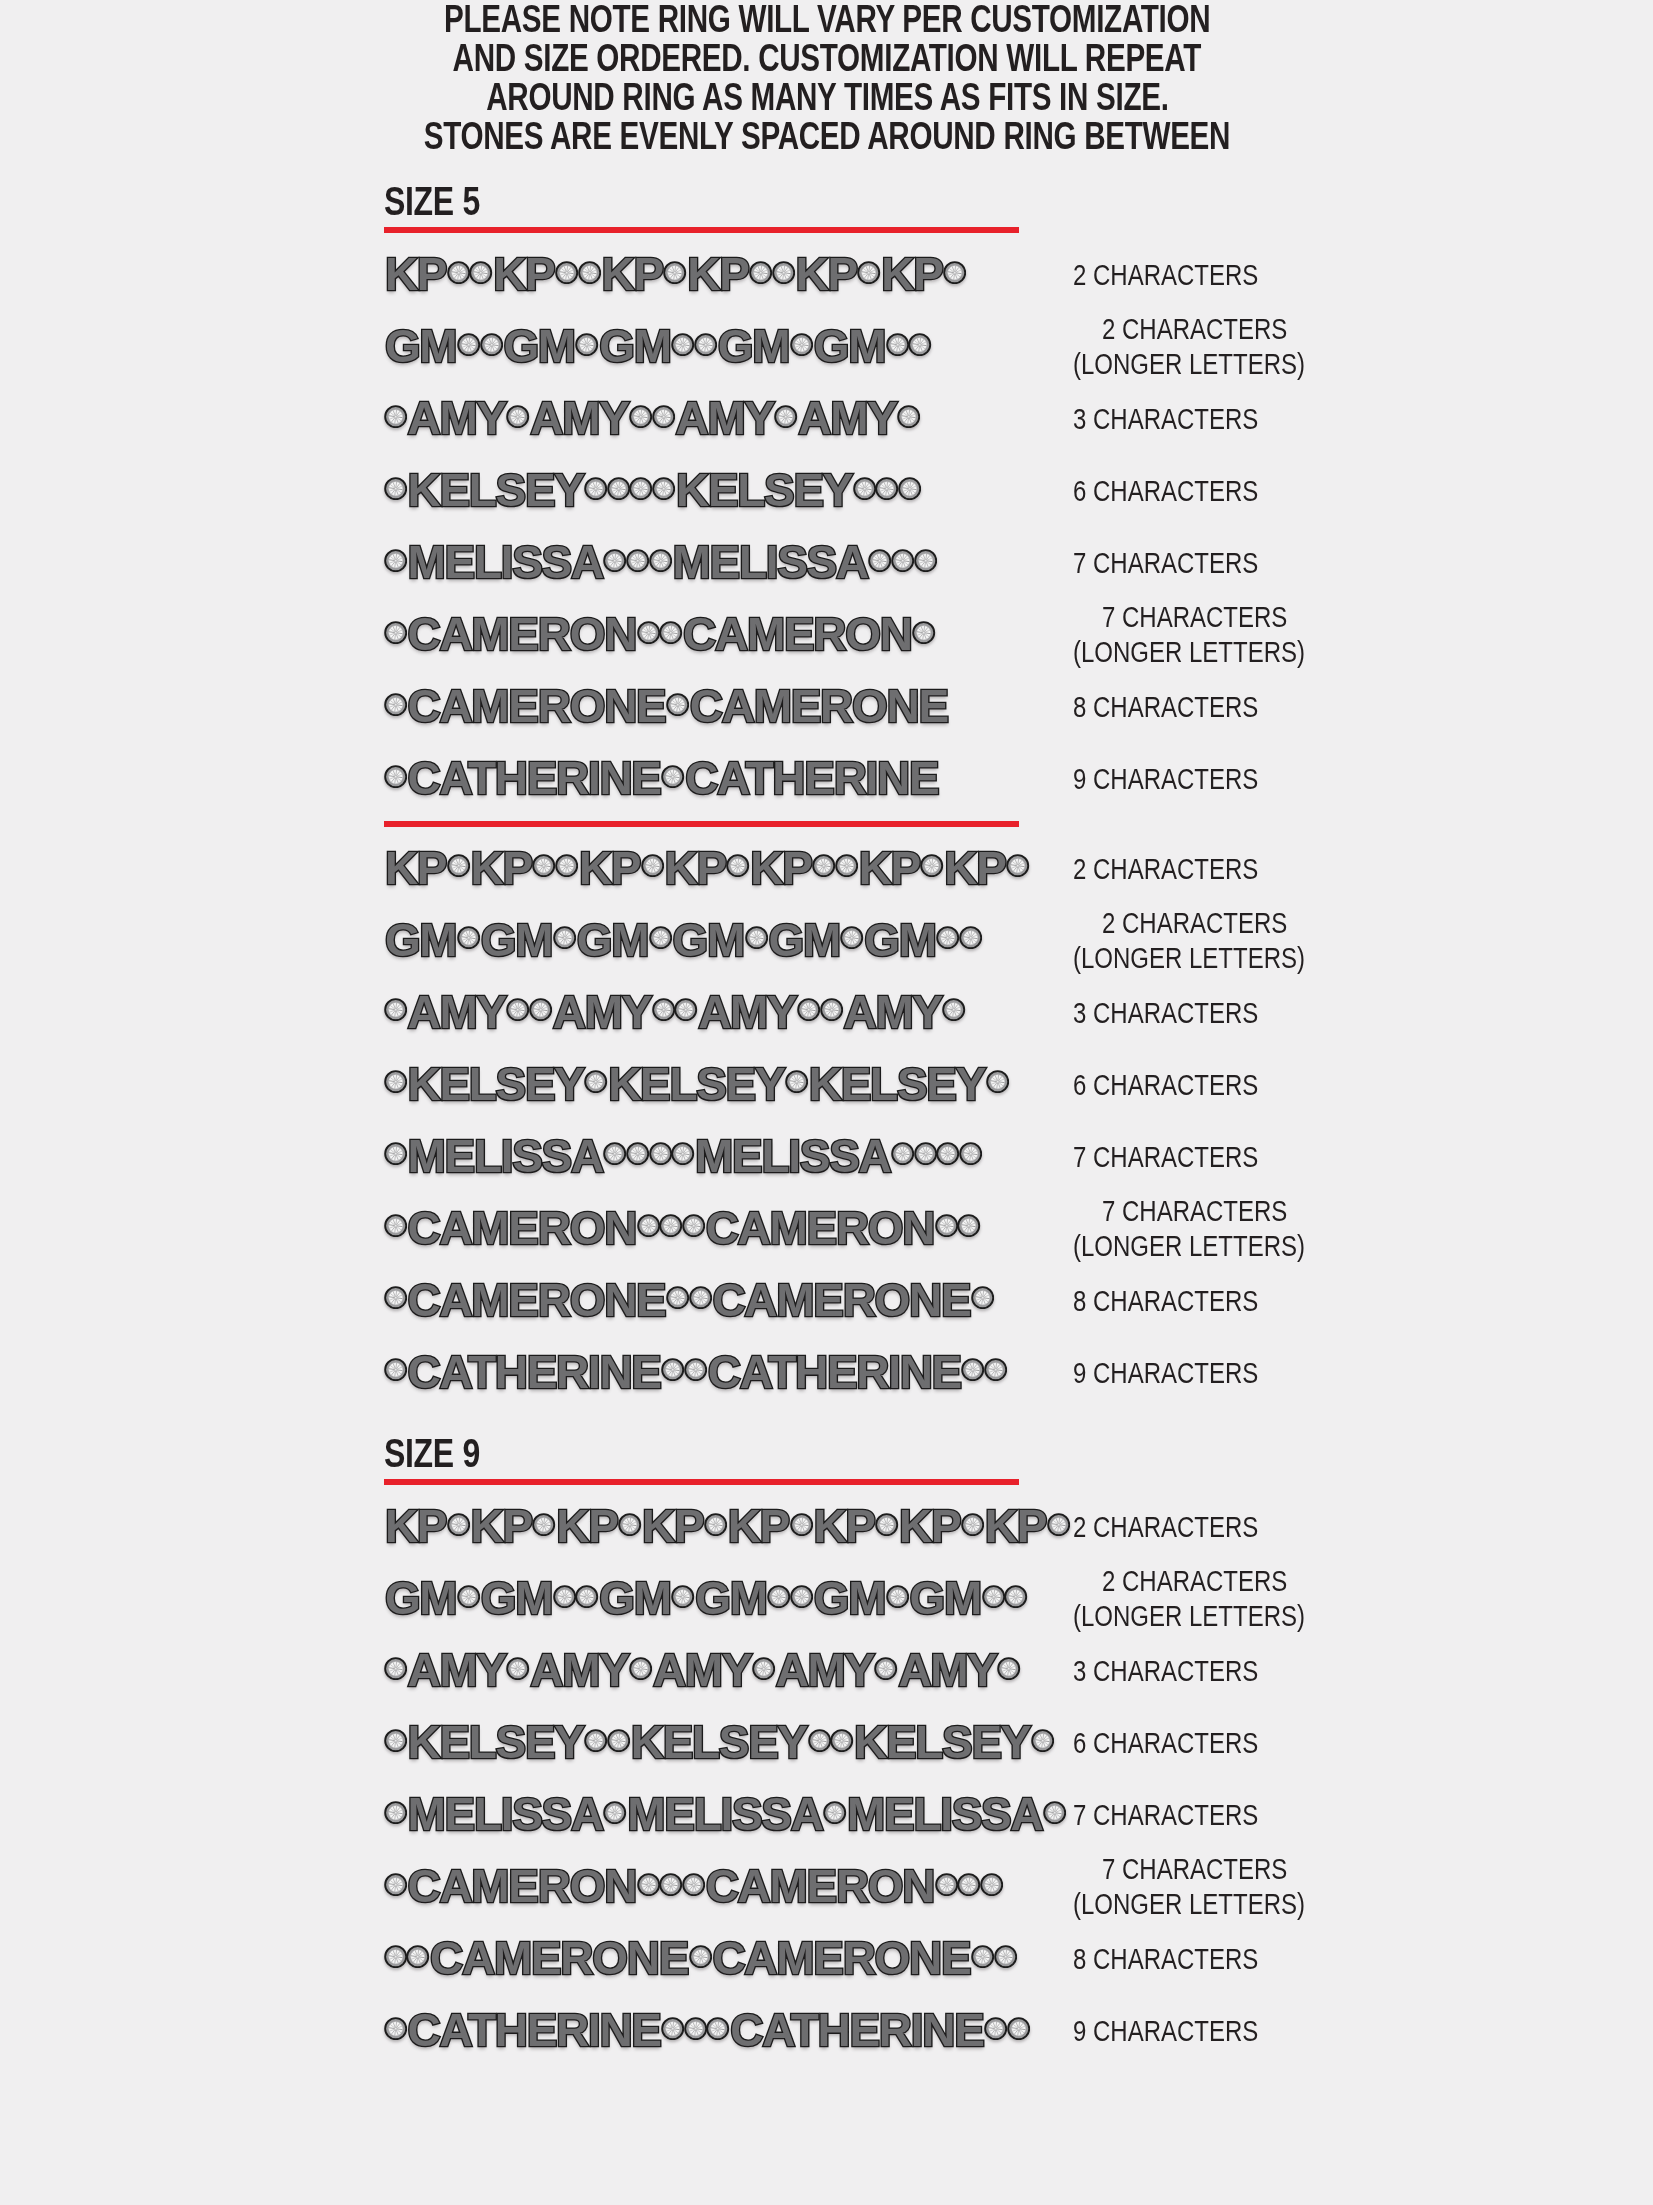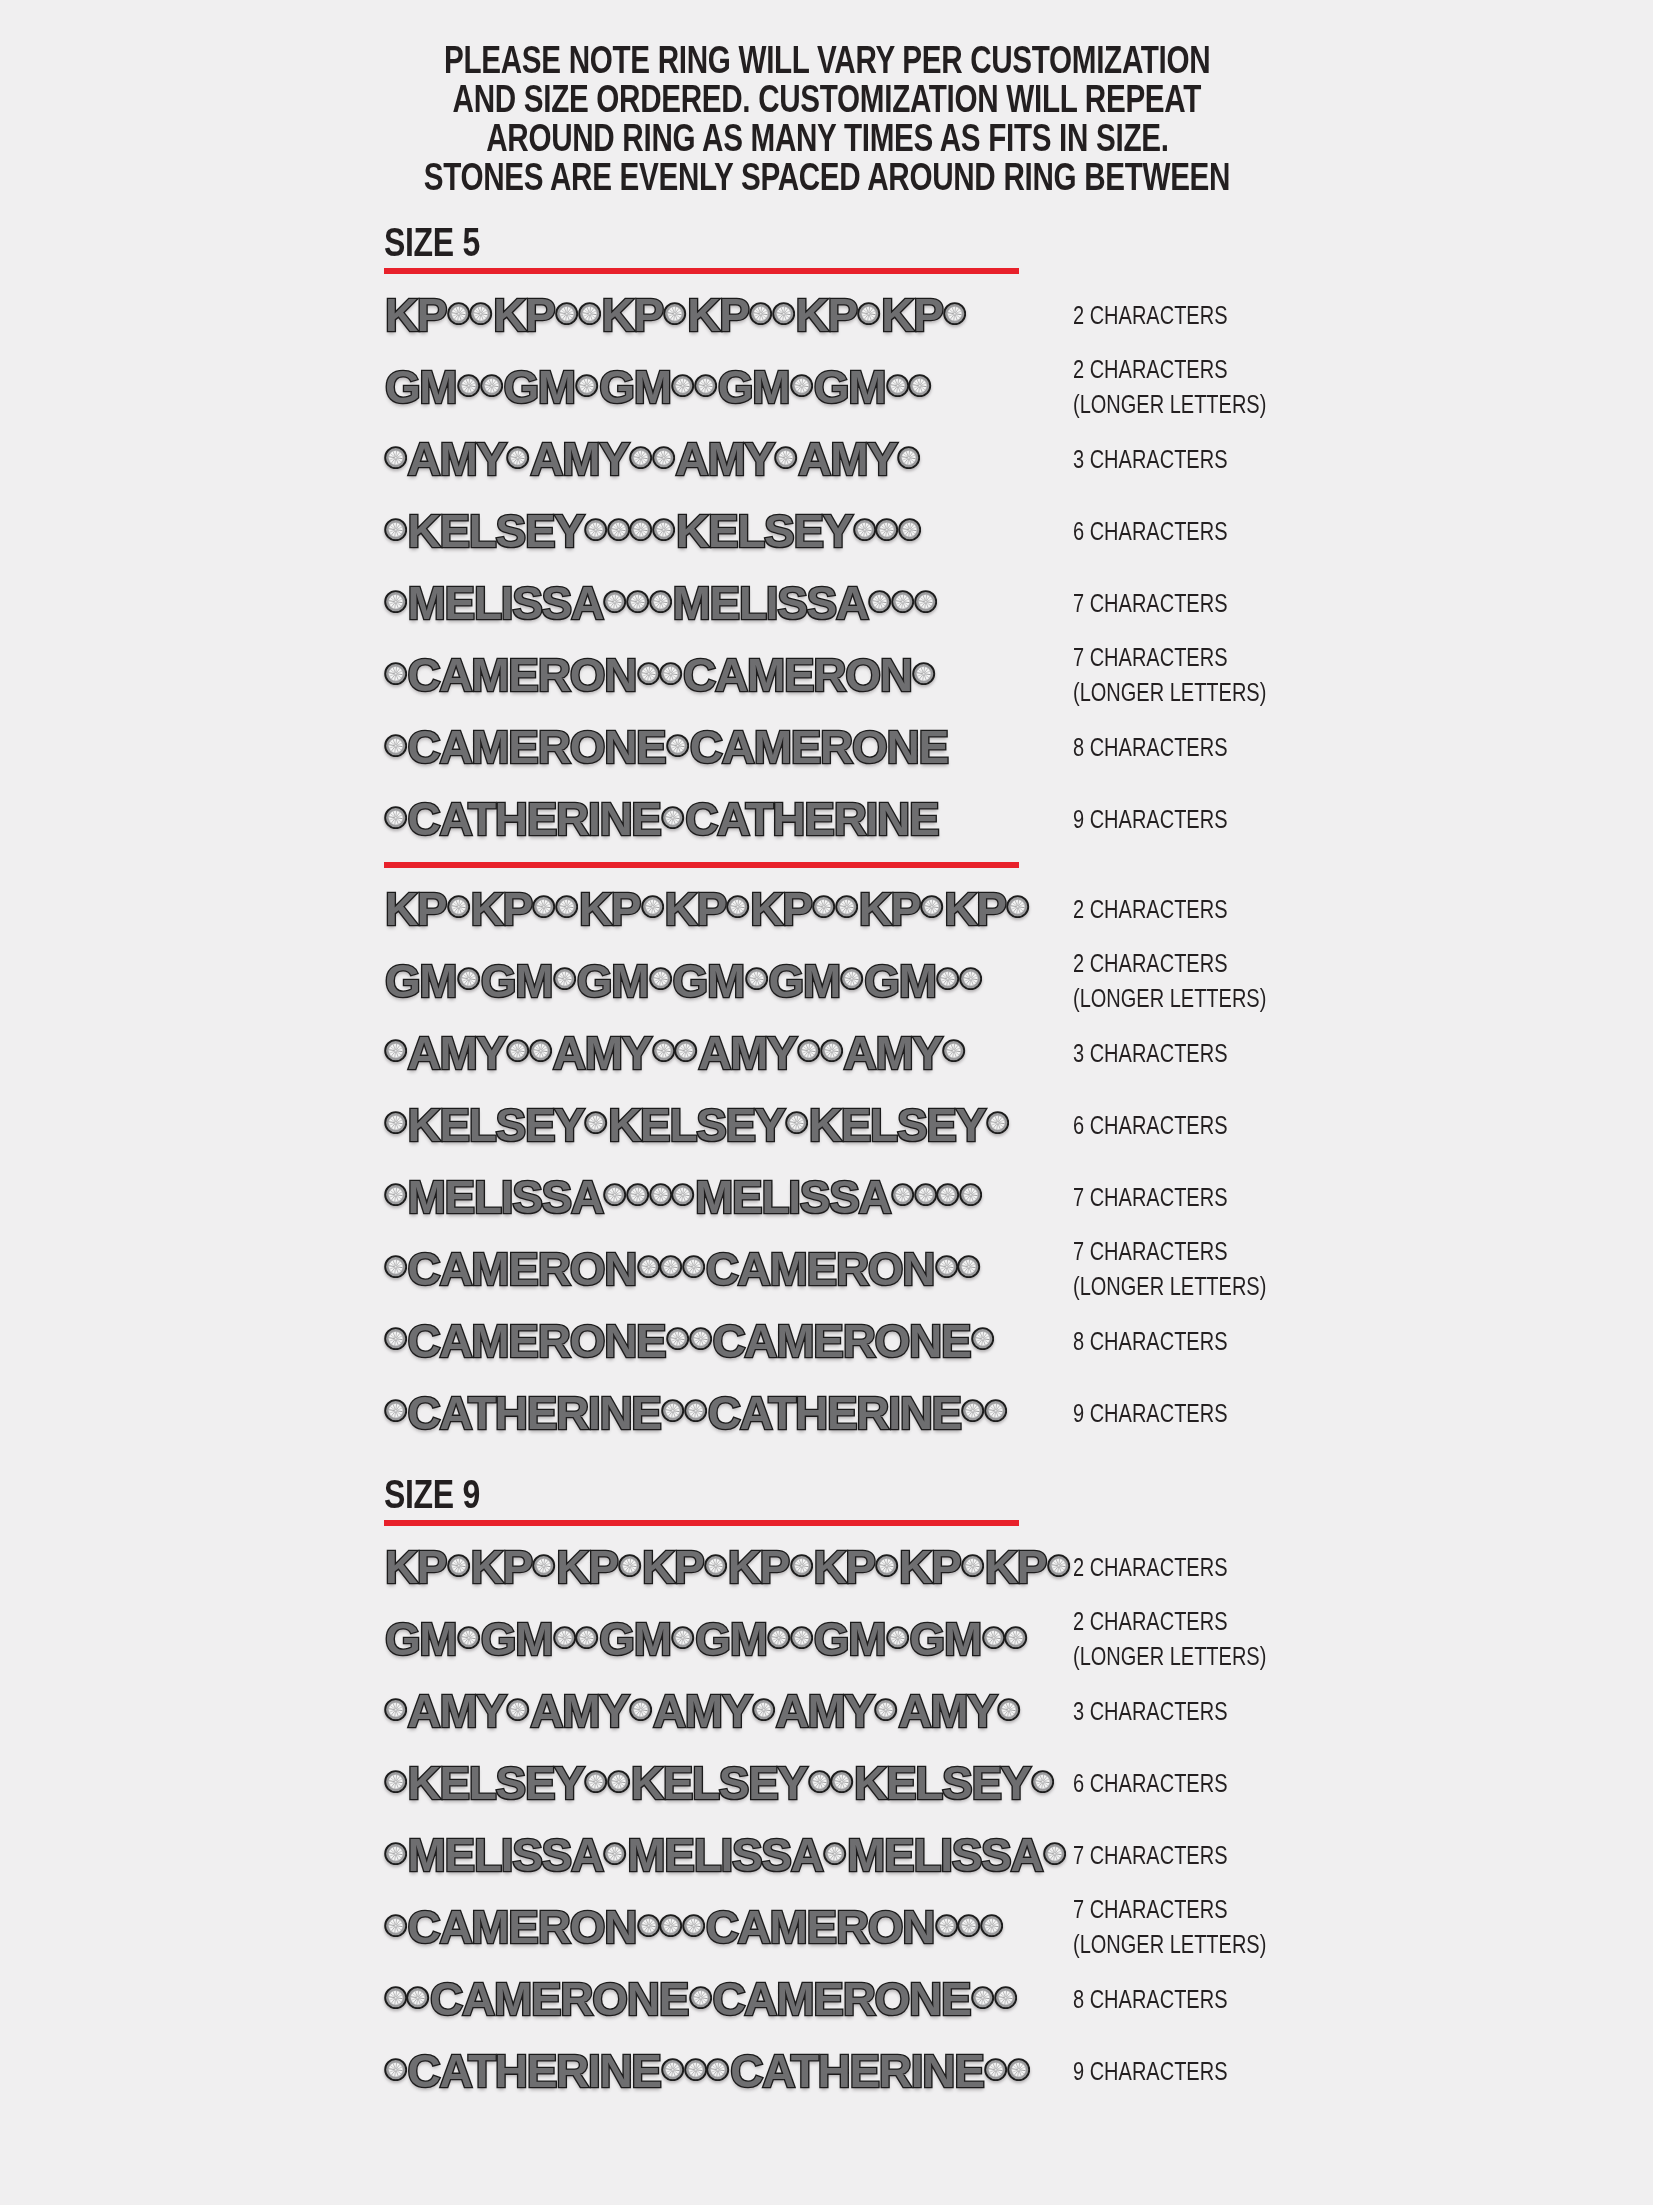--- a/index.html
+++ b/index.html
@@ -6,21 +6,20 @@
   .page{
     position:relative;
     width:1654px;height:2205px;
     background:#f0eff0;
     color:#231f20;
     font-family:"Liberation Sans", sans-serif;
     overflow:hidden;
   }
   
   .header{
-    padding-top:41px;
     text-align:center;
   }
   .notice-line{
     font-size:38px;
     line-height:39px;
     font-weight:bold;
     letter-spacing:-0.4px;
     white-space:nowrap;
   }
   .notice-line>span{
@@ -69,24 +68,25 @@
   .stone{
     width:23.4px;height:23.4px;
     flex:0 0 23.4px;
     position:relative;top:-2.2px;
     margin:0 -0.4px;
     filter:drop-shadow(0 2.2px 1.8px rgba(35,31,32,0.30));
   }
   .label{
     position:absolute;left:1073px;top:50%;
     transform:translateY(-50%);
-    font-size:25px;
+    font-size:30px;
     line-height:35px;
     font-weight:500;
     white-space:nowrap;
+    text-align:center;
   }
   .label-line>span{
     display:inline-block;
     transform:scaleX(0.80);
     transform-origin:left center;
   }
 </style>
 </head>
 <body>
 

